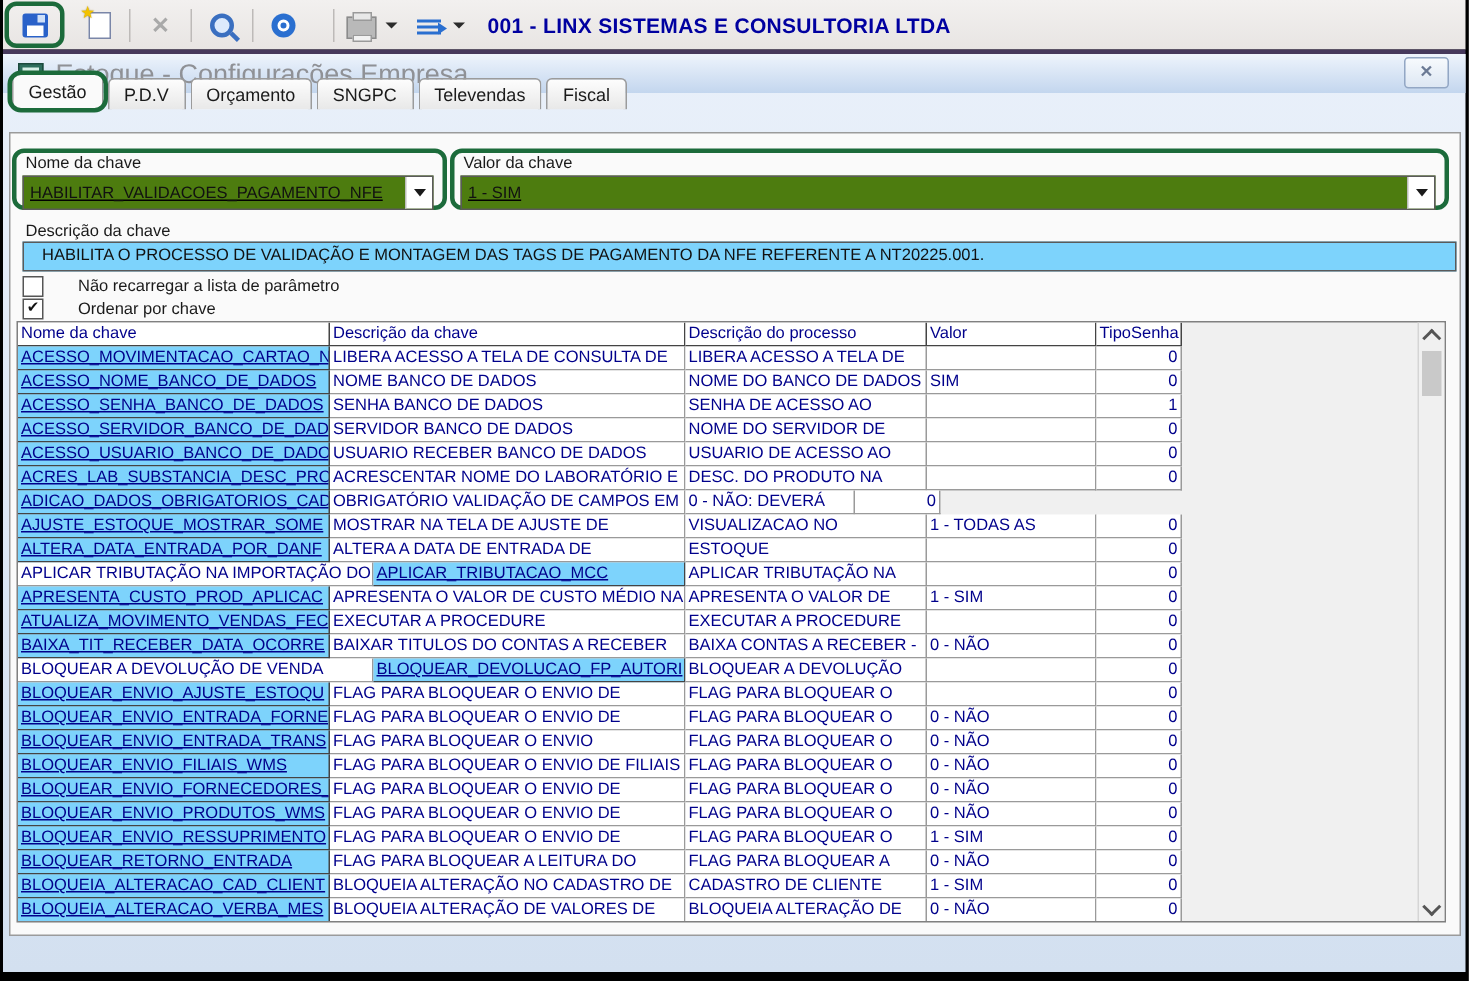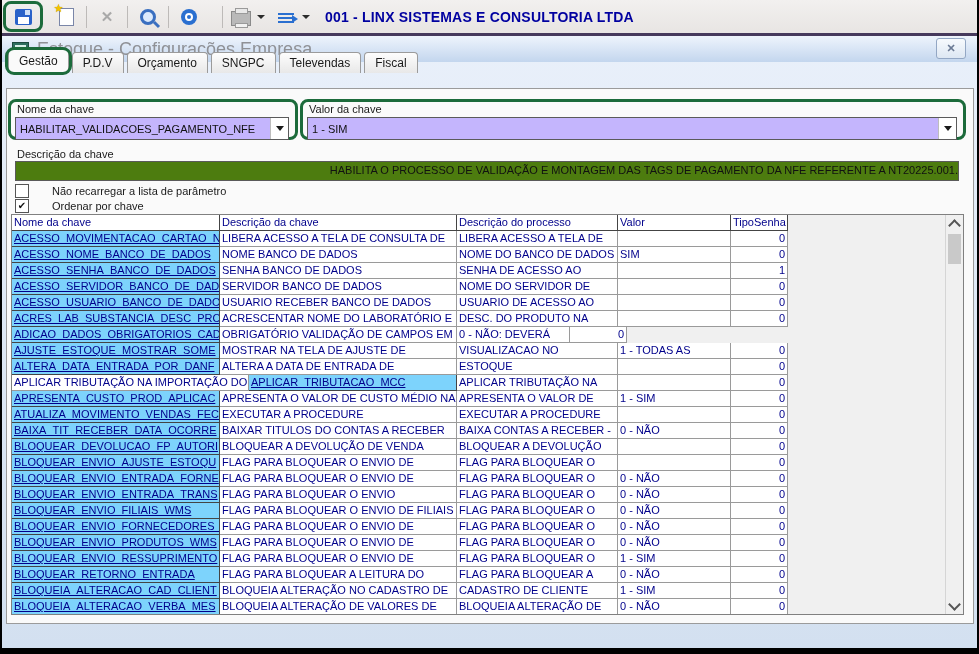--- a/index.html
+++ b/index.html
@@ -41,25 +41,25 @@
   
   .tabstrip{position:absolute;left:6px;top:13px;height:24px;display:flex;align-items:flex-end;}
   .tab{position:relative;height:20px;line-height:20px;padding:0 10px;margin-right:3px;font-size:12px;color:#1a1a1a;background:linear-gradient(#fdfdfd,#e8e8e8);border:1px solid #9b9b9b;border-bottom:none;border-radius:4px 4px 0 0;}
   .tab.selected{height:23px;line-height:23px;background:#fafafa;z-index:3;}
   .tabring{position:absolute;left:-4px;top:-3px;right:-4px;bottom:-2px;border:3px solid #1c6b3b;border-radius:9px;}
 
   .tabpage{position:absolute;left:4px;top:52px;width:966px;height:534px;background:#fafafa;border:1px solid #9b9b9b;}
 
   
   .fieldlabel{position:absolute;font-size:11px;color:#1a1a1a;}
-  .combo{position:absolute;height:21px;background:#c4b5fd;border:1px solid #5a5a5a;display:flex;align-items:center;}
+  .combo{position:absolute;height:21px;background:#4d7c0f;border:1px solid #5a5a5a;display:flex;align-items:center;text-decoration:underline;}
   .combo .cval{flex:1;font-size:11px;color:#111;padding-left:4px;white-space:nowrap;overflow:hidden;}
   .combo .cbtn{width:17px;height:100%;border-left:1px solid #bdbdbd;display:flex;align-items:center;justify-content:center;background:#fff;}
   .combo .cbtn b{width:0;height:0;border-left:4px solid transparent;border-right:4px solid transparent;border-top:5px solid #1a1a1a;}
-  .textfield{position:absolute;background:#4d7c0f;border:1px solid #5a5a5a;font-size:11px;color:#111;line-height:17px;padding-left:0;white-space:nowrap;overflow:hidden;text-align:right;}
+  .textfield{position:absolute;background:#7dd3fc;border:1px solid #5a5a5a;font-size:11px;color:#111;line-height:17px;padding-left:12px;white-space:nowrap;overflow:hidden;}
   .cbrow{position:absolute;display:flex;align-items:center;font-size:11px;color:#1a1a1a;gap:17px;}
   .cbbox{width:12px;height:12px;background:#fff;border:1px solid #555;margin-right:6px;text-align:center;line-height:11px;font-size:10px;color:#111;}
 
   
   .grid{position:absolute;left:4px;top:125px;width:953px;height:401px;background:#f0f0f0;border:1px solid #808080;box-sizing:border-box;overflow:hidden;}
   .grid-inner{position:absolute;left:0;top:0;right:17px;bottom:0;overflow:hidden;}
   .grid-row,.grid-head{display:flex;height:16px;}
   .gc{box-sizing:border-box;font-size:11px;color:#00008b;line-height:15px;padding:0 2px;white-space:nowrap;overflow:hidden;border-right:1px solid #6e6e6e;border-bottom:1px solid #6e6e6e;background:#fff;}
   .grid-head .gc{background:#fff;border-right:1px solid #444;border-bottom:1px solid #444;}
   .c0{width:208px;}.c1{width:237px;}.c2{width:161px;}.c3{width:113px;}.c4{width:57px;text-align:right;}
@@ -261,22 +261,22 @@
                 <div class="gc c4">0</div>
               </div>
               <div class="grid-row">
                 <div class="gc c0">BAIXA_TIT_RECEBER_DATA_OCORRE</div>
                 <div class="gc c1">BAIXAR TITULOS DO CONTAS A RECEBER</div>
                 <div class="gc c2">BAIXA CONTAS A RECEBER -</div>
                 <div class="gc c3">0 - NÃO</div>
                 <div class="gc c4">0</div>
               </div>
               <div class="grid-row">
+                <div class="gc c1">BLOQUEAR A DEVOLUÇÃO DE VENDA</div>
                 <div class="gc c0">BLOQUEAR_DEVOLUCAO_FP_AUTORI</div>
-                <div class="gc c1">BLOQUEAR A DEVOLUÇÃO DE VENDA</div>
                 <div class="gc c2">BLOQUEAR A DEVOLUÇÃO</div>
                 <div class="gc c3"></div>
                 <div class="gc c4">0</div>
               </div>
               <div class="grid-row">
                 <div class="gc c0">BLOQUEAR_ENVIO_AJUSTE_ESTOQU</div>
                 <div class="gc c1">FLAG PARA BLOQUEAR O ENVIO DE</div>
                 <div class="gc c2">FLAG PARA BLOQUEAR O</div>
                 <div class="gc c3"></div>
                 <div class="gc c4">0</div>

